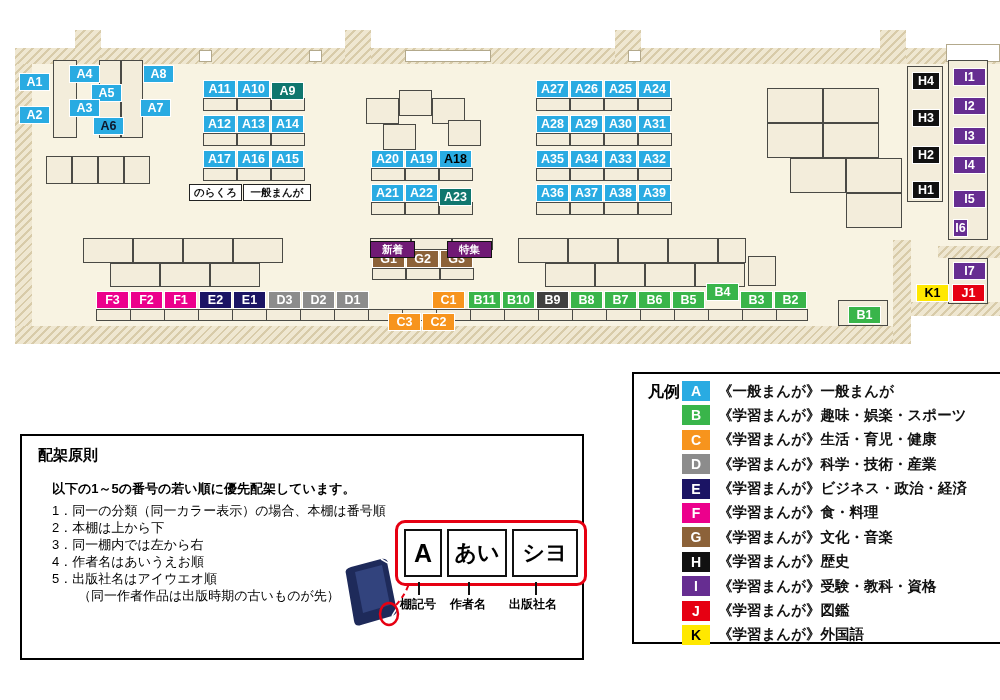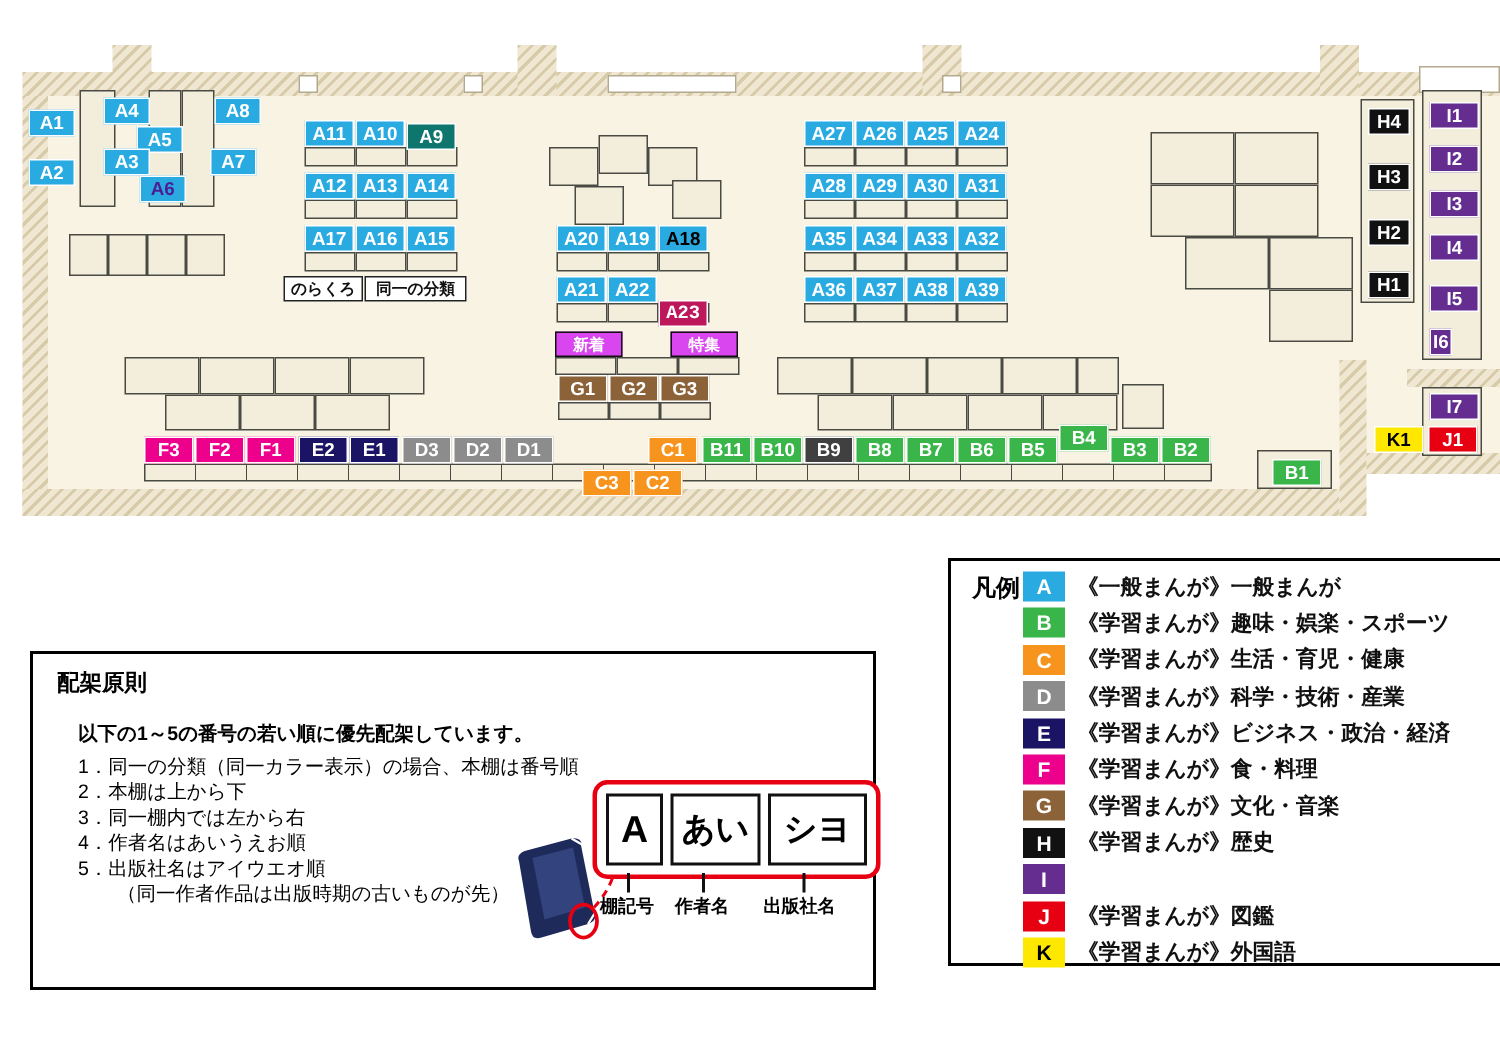--- a/index.html
+++ b/index.html
@@ -8,21 +8,21 @@
   #map div{position:absolute;box-sizing:border-box;}
   .floor{background:#f8f3e2;}
   .hatch{background:repeating-linear-gradient(135deg,#d8cba9 0 2px,#efe7d1 2px 6px);}
   .win{background:#ffffff;border:1px solid #b3a98c;}
   .shelf{background:#f3eddb;border:1px solid #4a4a45;}
   .strip{background-color:#f3eddb;border:1px solid #4a4a45;}
   .lbl{display:flex;align-items:center;justify-content:center;font-weight:bold;
        font-size:12.5px;border:1px solid #ffffff;color:#fff;}
   .tag{display:flex;align-items:center;justify-content:center;font-weight:bold;font-size:10.5px;}
   .tag.white{background:#fff;border:1px solid #222;color:#111;}
-  .tag.black{background:#d946ef;border:1px solid #111;color:#fff;}
+  .tag.black{background:#701a75;border:1px solid #111;color:#fff;margin-top:20px;}
 
   .pbox{position:absolute;left:20px;top:434px;width:560px;height:222px;background:#fff;border:2px solid #000;}
   .pbox-title{position:absolute;left:16px;top:10px;font-size:15px;font-weight:bold;color:#000;}
   .pbox-intro{position:absolute;left:30px;top:44px;font-size:13px;font-weight:bold;color:#000;}
   #rules{position:absolute;left:30px;top:66px;font-size:13px;font-weight:normal;color:#000;line-height:17px;}
   .ex-box{position:absolute;left:373px;top:84px;border:3px solid #e60012;border-radius:10px;
           background:#fff;display:flex;gap:5px;padding:6px;}
   .ex-cell{border:2px solid #111;display:flex;align-items:center;justify-content:center;
            font-weight:bold;height:44px;background:#fff;color:#000;}
   .ex-a{width:34px;font-size:25px;}
@@ -139,38 +139,38 @@
       <div class="shelf" style="left: 907px; top: 66px; width: 36px; height: 136px;"></div>
       <div class="shelf" style="left: 948px; top: 60px; width: 40px; height: 180px;"></div>
       <div class="shelf" style="left: 948px; top: 258px; width: 40px; height: 46px;"></div>
       <div class="shelf" style="left: 838px; top: 300px; width: 50px; height: 26px;"></div>
       <div class="strip" style="left: 96px; top: 309px; width: 712px; height: 12px; background-image: repeating-linear-gradient(90deg, transparent 0px, transparent 33px, rgb(74, 74, 69) 33px, rgb(74, 74, 69) 34px);"></div>
       <div class="lbl" style="left: 19px; top: 73px; width: 31px; height: 18px; background: rgb(41, 171, 226); color: rgb(255, 255, 255);">A1</div>
       <div class="lbl" style="left: 19px; top: 106px; width: 31px; height: 18px; background: rgb(41, 171, 226); color: rgb(255, 255, 255);">A2</div>
       <div class="lbl" style="left: 69px; top: 65px; width: 31px; height: 18px; background: rgb(41, 171, 226); color: rgb(255, 255, 255);">A4</div>
       <div class="lbl" style="left: 91px; top: 84px; width: 31px; height: 18px; background: rgb(41, 171, 226); color: rgb(255, 255, 255);">A5</div>
       <div class="lbl" style="left: 69px; top: 99px; width: 31px; height: 18px; background: rgb(41, 171, 226); color: rgb(255, 255, 255);">A3</div>
-      <div class="lbl" style="left: 93px; top: 117px; width: 31px; height: 18px; background: rgb(41, 171, 226); color: #4c1d95;">A6</div>
+      <div class="lbl" style="left: 93px; top: 117px; width: 31px; height: 18px; background: rgb(41, 171, 226); color: #0f172a;">A6</div>
       <div class="lbl" style="left: 143px; top: 65px; width: 31px; height: 18px; background: rgb(41, 171, 226); color: rgb(255, 255, 255);">A8</div>
       <div class="lbl" style="left: 140px; top: 99px; width: 31px; height: 18px; background: rgb(41, 171, 226); color: rgb(255, 255, 255);">A7</div>
       <div class="lbl" style="left: 203px; top: 80px; width: 33px; height: 18px; background: rgb(41, 171, 226); color: rgb(255, 255, 255);">A11</div>
       <div class="lbl" style="left: 237px; top: 80px; width: 33px; height: 18px; background: rgb(41, 171, 226); color: rgb(255, 255, 255);">A10</div>
       <div class="lbl" style="left: 271px; top: 72px; width: 33px; height: 18px; background: #0f766e; color: rgb(255, 255, 255); margin-top: 10px;">A9</div>
       <div class="lbl" style="left: 203px; top: 115px; width: 33px; height: 18px; background: rgb(41, 171, 226); color: rgb(255, 255, 255);">A12</div>
       <div class="lbl" style="left: 237px; top: 115px; width: 33px; height: 18px; background: rgb(41, 171, 226); color: rgb(255, 255, 255);">A13</div>
       <div class="lbl" style="left: 271px; top: 115px; width: 33px; height: 18px; background: rgb(41, 171, 226); color: rgb(255, 255, 255);">A14</div>
       <div class="lbl" style="left: 203px; top: 150px; width: 33px; height: 18px; background: rgb(41, 171, 226); color: rgb(255, 255, 255);">A17</div>
       <div class="lbl" style="left: 237px; top: 150px; width: 33px; height: 18px; background: rgb(41, 171, 226); color: rgb(255, 255, 255);">A16</div>
       <div class="lbl" style="left: 271px; top: 150px; width: 33px; height: 18px; background: rgb(41, 171, 226); color: rgb(255, 255, 255);">A15</div>
       <div class="lbl" style="left: 371px; top: 150px; width: 33px; height: 18px; background: rgb(41, 171, 226); color: rgb(255, 255, 255);">A20</div>
       <div class="lbl" style="left: 405px; top: 150px; width: 33px; height: 18px; background: rgb(41, 171, 226); color: rgb(255, 255, 255);">A19</div>
       <div class="lbl" style="left: 439px; top: 150px; width: 33px; height: 18px; background: rgb(41, 171, 226); color: #000000;">A18</div>
       <div class="lbl" style="left: 371px; top: 184px; width: 33px; height: 18px; background: rgb(41, 171, 226); color: rgb(255, 255, 255);">A21</div>
       <div class="lbl" style="left: 405px; top: 184px; width: 33px; height: 18px; background: rgb(41, 171, 226); color: rgb(255, 255, 255);">A22</div>
-      <div class="lbl" style="left: 439px; top: 200px; width: 33px; height: 18px; background: #be185d; color: rgb(255, 255, 255); font-family: Liberation Mono, monospace;">A23</div>
+      <div class="lbl" style="left: 439px; top: 188px; width: 33px; height: 18px; background: #0f766e; color: rgb(255, 255, 255);">A23</div>
       <div class="lbl" style="left: 536px; top: 80px; width: 33px; height: 18px; background: rgb(41, 171, 226); color: rgb(255, 255, 255);">A27</div>
       <div class="lbl" style="left: 570px; top: 80px; width: 33px; height: 18px; background: rgb(41, 171, 226); color: rgb(255, 255, 255);">A26</div>
       <div class="lbl" style="left: 604px; top: 80px; width: 33px; height: 18px; background: rgb(41, 171, 226); color: rgb(255, 255, 255);">A25</div>
       <div class="lbl" style="left: 638px; top: 80px; width: 33px; height: 18px; background: rgb(41, 171, 226); color: rgb(255, 255, 255);">A24</div>
       <div class="lbl" style="left: 536px; top: 115px; width: 33px; height: 18px; background: rgb(41, 171, 226); color: rgb(255, 255, 255);">A28</div>
       <div class="lbl" style="left: 570px; top: 115px; width: 33px; height: 18px; background: rgb(41, 171, 226); color: rgb(255, 255, 255);">A29</div>
       <div class="lbl" style="left: 604px; top: 115px; width: 33px; height: 18px; background: rgb(41, 171, 226); color: rgb(255, 255, 255);">A30</div>
       <div class="lbl" style="left: 638px; top: 115px; width: 33px; height: 18px; background: rgb(41, 171, 226); color: rgb(255, 255, 255);">A31</div>
       <div class="lbl" style="left: 536px; top: 150px; width: 33px; height: 18px; background: rgb(41, 171, 226); color: rgb(255, 255, 255);">A35</div>
       <div class="lbl" style="left: 570px; top: 150px; width: 33px; height: 18px; background: rgb(41, 171, 226); color: rgb(255, 255, 255);">A34</div>
@@ -212,21 +212,21 @@
       <div class="lbl" style="left: 953px; top: 68px; width: 33px; height: 18px; background: rgb(102, 45, 145); color: rgb(255, 255, 255);">I1</div>
       <div class="lbl" style="left: 953px; top: 97px; width: 33px; height: 18px; background: rgb(102, 45, 145); color: rgb(255, 255, 255);">I2</div>
       <div class="lbl" style="left: 953px; top: 127px; width: 33px; height: 18px; background: rgb(102, 45, 145); color: rgb(255, 255, 255);">I3</div>
       <div class="lbl" style="left: 953px; top: 156px; width: 33px; height: 18px; background: rgb(102, 45, 145); color: rgb(255, 255, 255);">I4</div>
       <div class="lbl" style="left: 953px; top: 190px; width: 33px; height: 18px; background: rgb(102, 45, 145); color: rgb(255, 255, 255);">I5</div>
       <div class="lbl" style="left: 953px; top: 219px; width: 15px; height: 18px; background: rgb(102, 45, 145); color: rgb(255, 255, 255);">I6</div>
       <div class="lbl" style="left: 953px; top: 262px; width: 33px; height: 18px; background: rgb(102, 45, 145); color: rgb(255, 255, 255);">I7</div>
       <div class="lbl" style="left: 916px; top: 284px; width: 33px; height: 18px; background: rgb(255, 232, 0); color: rgb(0, 0, 0);">K1</div>
       <div class="lbl" style="left: 952px; top: 284px; width: 33px; height: 18px; background: rgb(230, 0, 18); color: rgb(255, 255, 255);">J1</div>
       <div class="tag white" style="left: 189px; top: 184px; width: 53px; height: 17px;">のらくろ</div>
-      <div class="tag white" style="left: 243px; top: 184px; width: 68px; height: 17px;">同一の分類</div>
+      <div class="tag white" style="left: 243px; top: 184px; width: 68px; height: 17px;">一般まんが</div>
       <div class="tag black" style="left: 370px; top: 221px; width: 45px; height: 17px;">新着</div>
       <div class="tag black" style="left: 447px; top: 221px; width: 45px; height: 17px;">特集</div>
     </div>
 
   <div class="pbox">
     <div class="pbox-title">配架原則</div>
     <div class="pbox-intro">以下の1～5の番号の若い順に優先配架しています。</div>
     <div id="rules">
         <div>1．同一の分類（同一カラー表示）の場合、本棚は番号順</div>
         <div>2．本棚は上から下</div>
@@ -289,20 +289,21 @@
         <div class="lrow">
           <div class="lsw" style="background: rgb(140, 98, 57); color: rgb(255, 255, 255);">G</div>
           <div class="ltext">《学習まんが》文化・音楽</div>
         </div>
         <div class="lrow">
           <div class="lsw" style="background: rgb(17, 17, 17); color: rgb(255, 255, 255);">H</div>
           <div class="ltext">《学習まんが》歴史</div>
         </div>
         <div class="lrow">
           <div class="lsw" style="background: rgb(102, 45, 145); color: rgb(255, 255, 255);">I</div>
+          <div class="ltext">《学習まんが》受験・教科・資格</div>
         </div>
         <div class="lrow">
           <div class="lsw" style="background: rgb(230, 0, 18); color: rgb(255, 255, 255);">J</div>
           <div class="ltext">《学習まんが》図鑑</div>
         </div>
         <div class="lrow">
           <div class="lsw" style="background: rgb(255, 232, 0); color: rgb(0, 0, 0);">K</div>
           <div class="ltext">《学習まんが》外国語</div>
         </div>
       </div>

